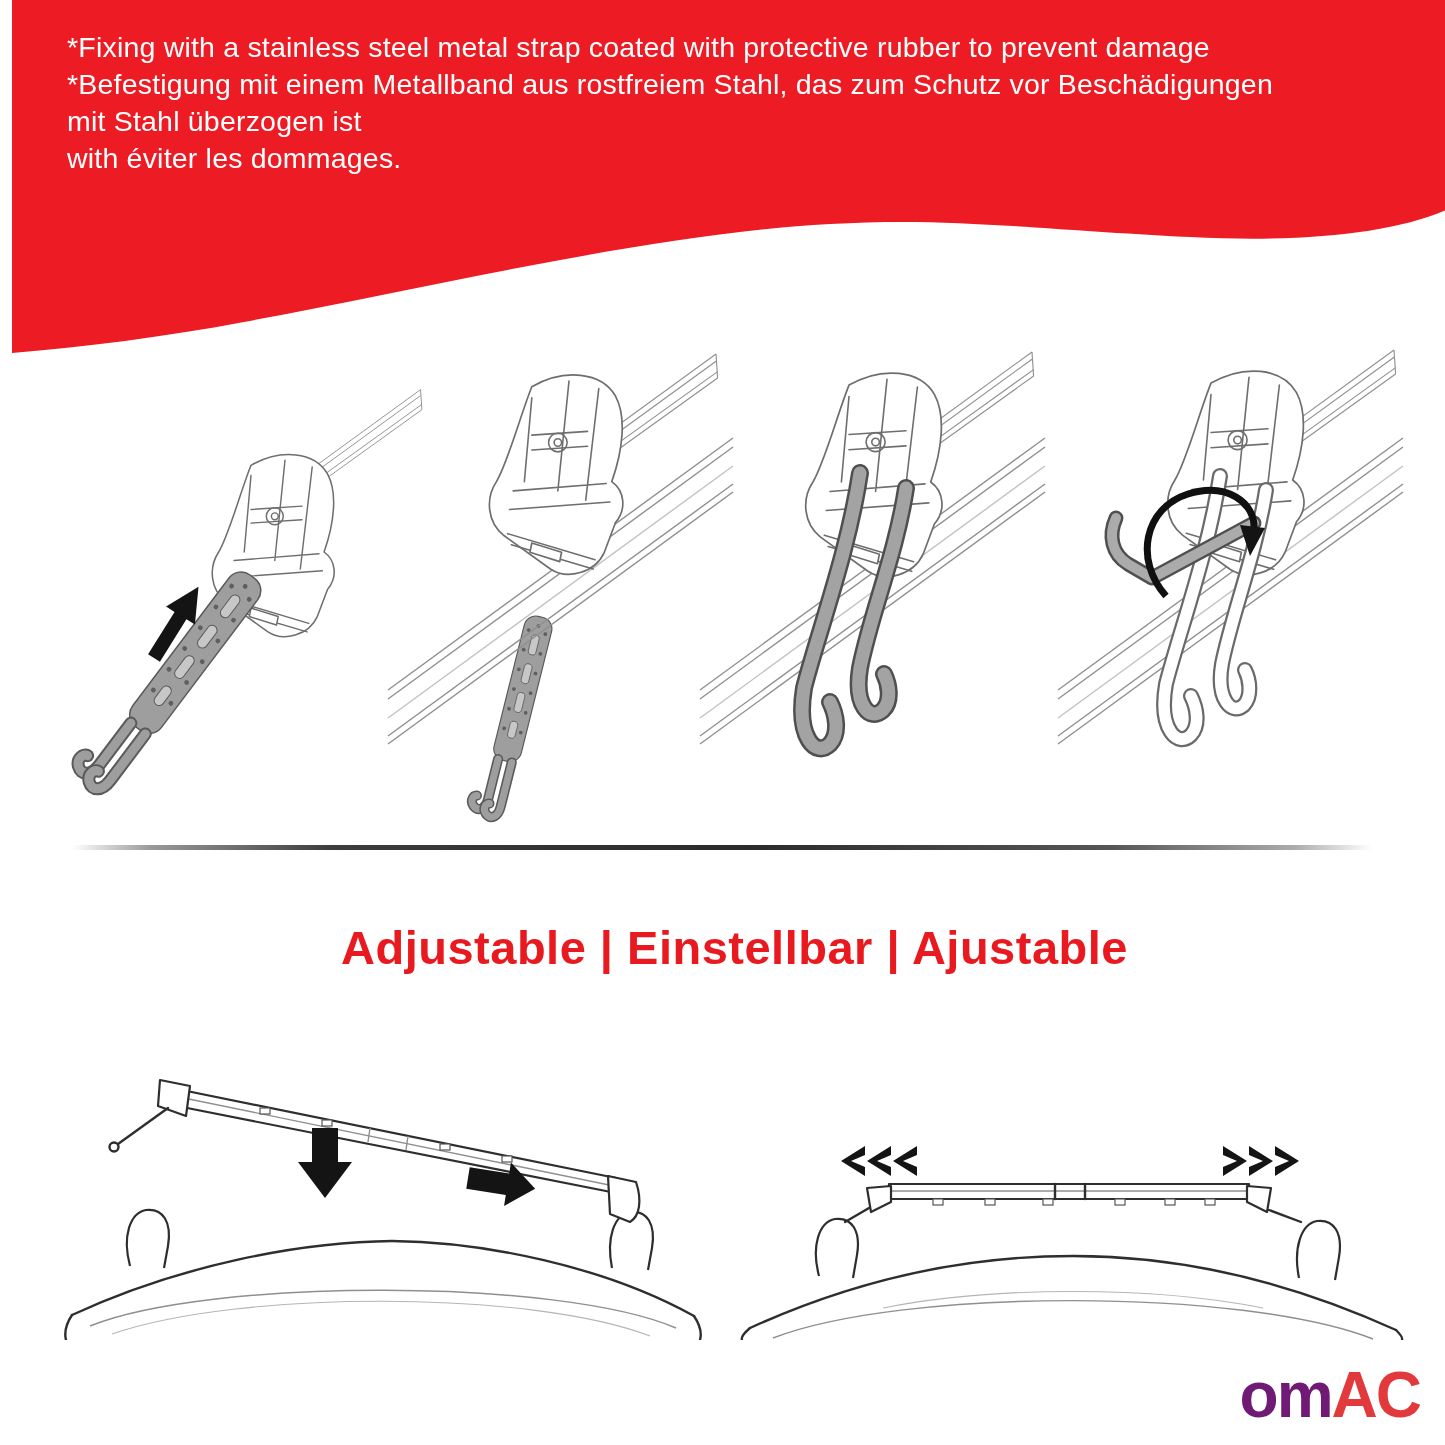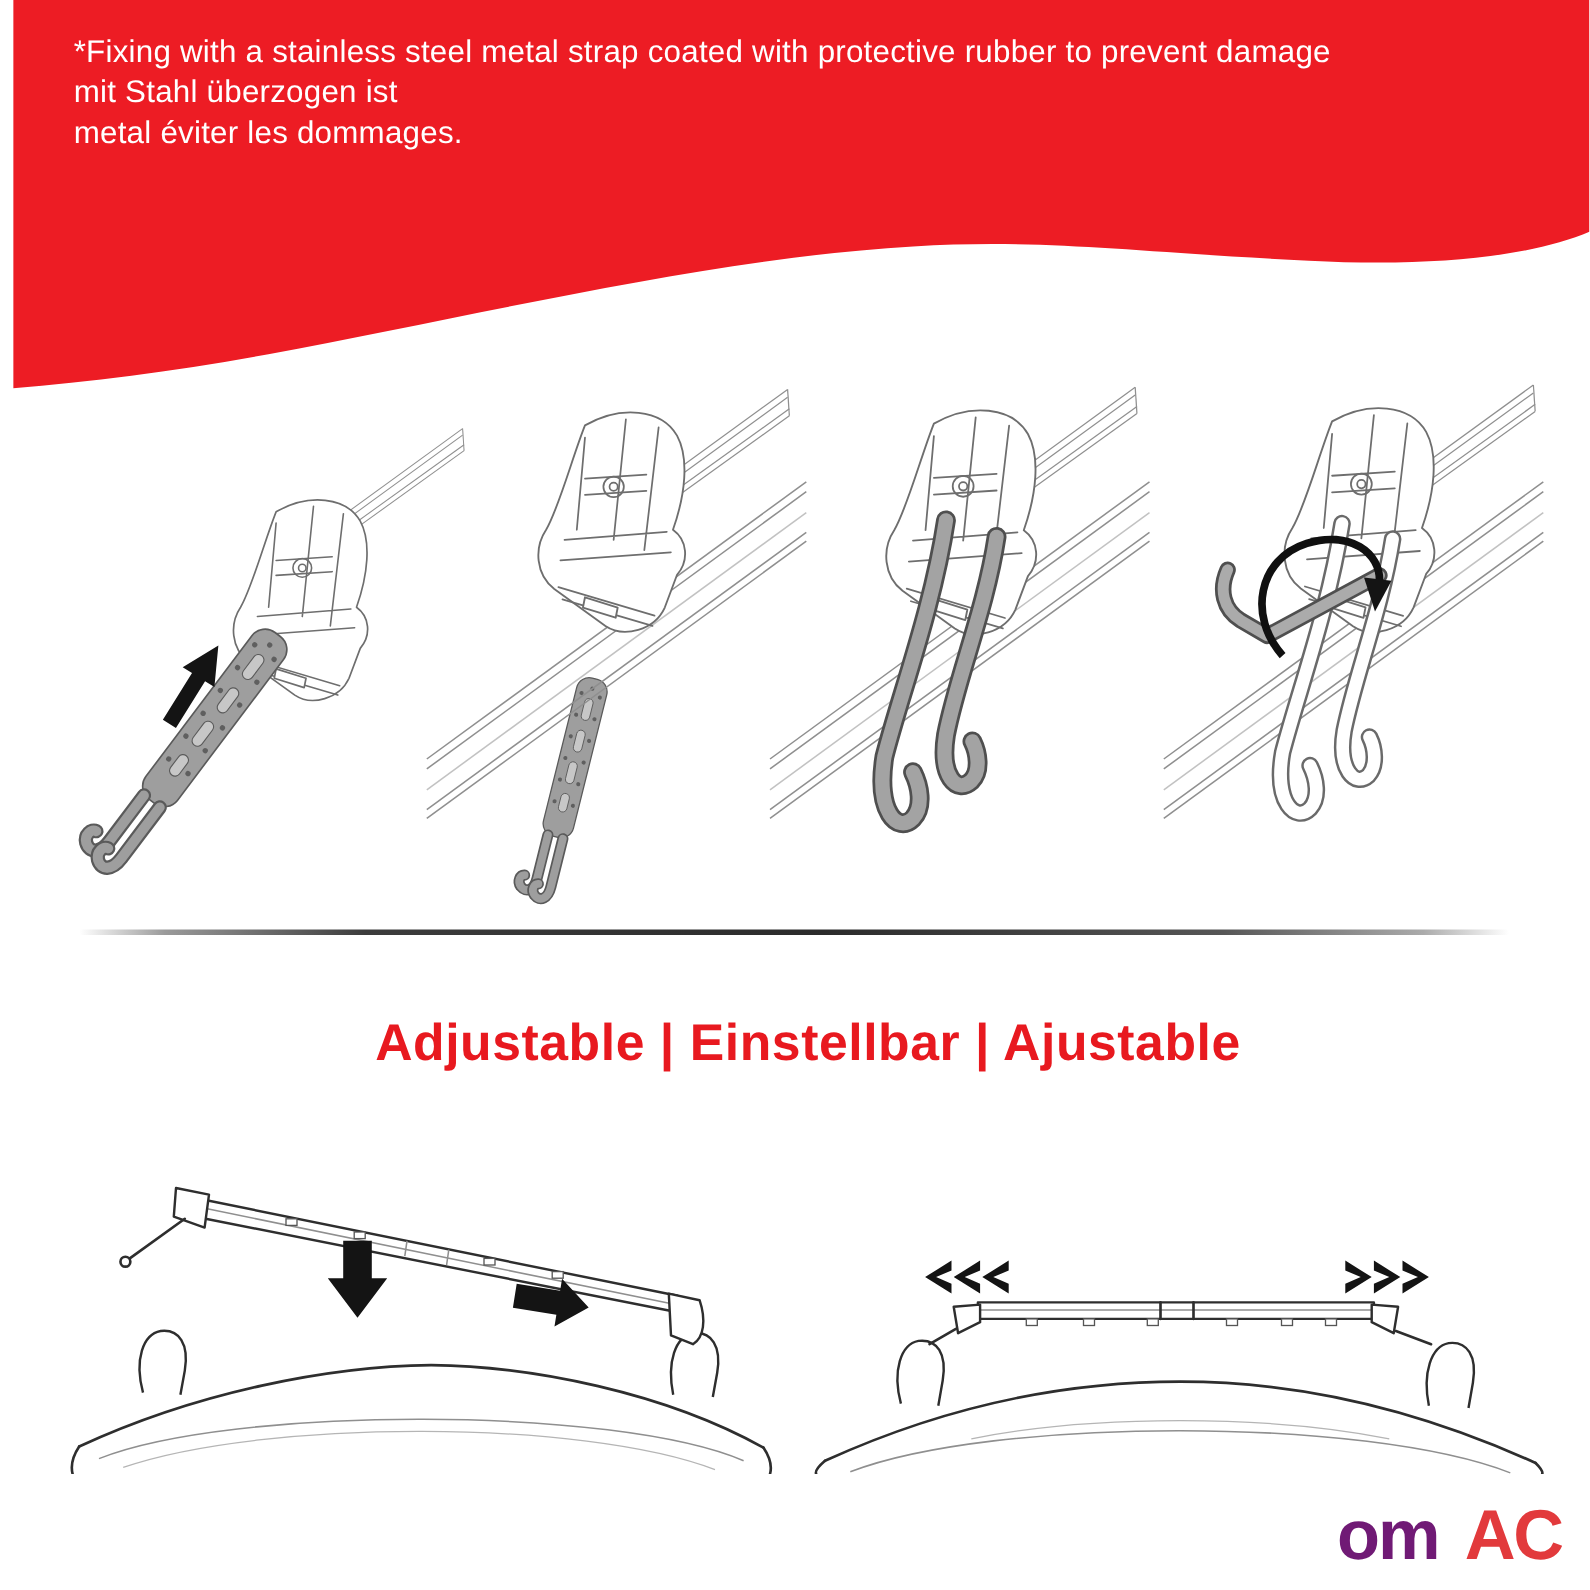--- a/index.html
+++ b/index.html
@@ -47,36 +47,37 @@
   .car{stroke:#2e2e2e;stroke-width:2.4;fill:none;stroke-linecap:round;}
   .carT{stroke:#8f8f8f;stroke-width:1.4;fill:none;}
   .carT2{stroke:#b5b5b5;stroke-width:1.1;fill:none;}
   .carF{fill:#fff;stroke:#2e2e2e;stroke-width:2.2;stroke-linejoin:round;}
   .tab{fill:#fff;stroke:#555;stroke-width:1.2;}
 
   
   .logo{position:absolute;right:25px;bottom:18px;font-size:64px;font-weight:bold;
         letter-spacing:-2px;line-height:1;}
   .logo-om{color:#701a75;}
-  .logo-ac{color:#e23a3c;margin-left:24px;}
+  .logo-ac{color:#e23a3c;}
 </style>
 </head>
 <body>
 
 <div class="page">
 
   <header class="banner">
     <svg class="banner-wave" viewBox="0 0 1445 360" preserveAspectRatio="none">
       <path d="M0,0 H1445 V205 C1390,233 1295,243 1178,237 C1015,229 938,217 818,224
                C640,234 425,286 232,322 C152,337 72,347 0,353 Z" fill="#ed1c24"></path>
     </svg>
     <div class="banner-text">
       <p>*Fixing with a stainless steel metal strap coated with protective rubber to prevent damage</p>
+      <p>*Befestigung mit einem Metallband aus rostfreiem Stahl, das zum Schutz vor Beschädigungen</p>
       <p>mit Stahl überzogen ist</p>
-      <p>metal éviter les dommages.</p>
+      <p>with éviter les dommages.</p>
     </div>
   </header>
 
   <svg class="steps-svg" width="1445" height="455" viewBox="0 0 1445 455">
     <defs>
       <g id="rail">
         <line class="ln" x1="0" y1="332" x2="345" y2="80"></line>
         <line class="ln" x1="0" y1="341" x2="345" y2="89"></line>
         <line class="ln" x1="0" y1="360" x2="345" y2="108" stroke-opacity=".55"></line>
         <line class="ln" x1="0" y1="378" x2="345" y2="126"></line>

